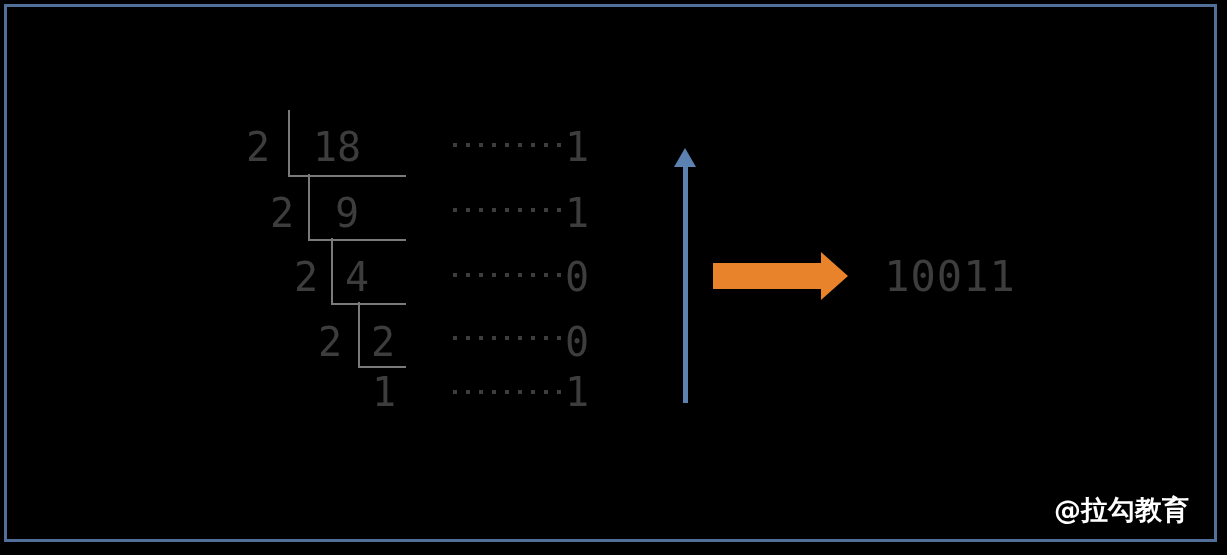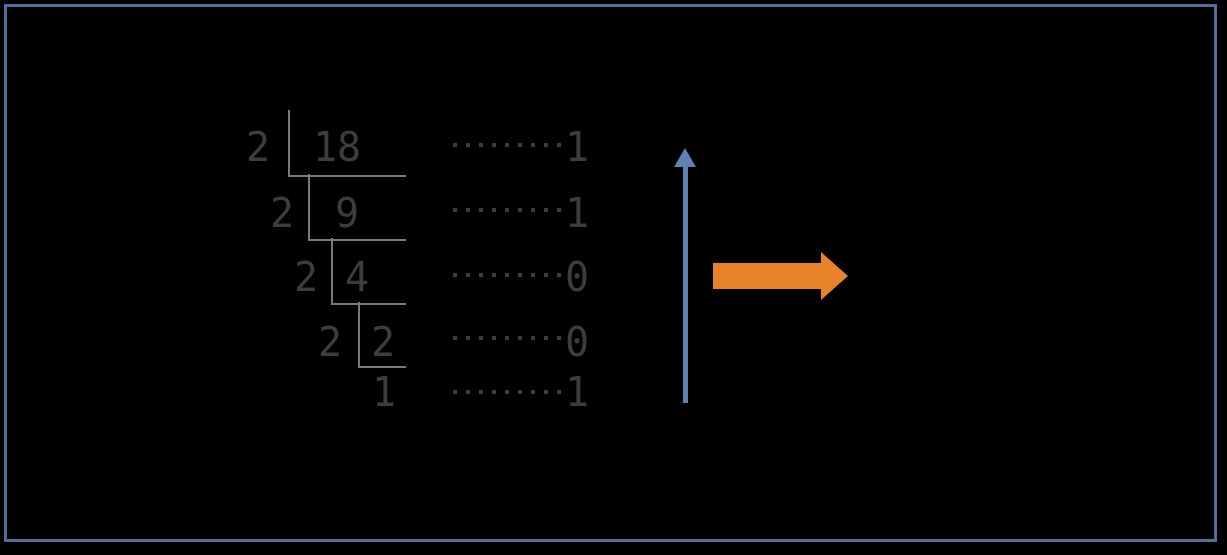--- a/index.html
+++ b/index.html
@@ -151,15 +151,17 @@
   <div>
     <div class="up-arrow-shaft"></div>
     <div class="up-arrow-head"></div>
   </div>
 
   <div>
     <div class="right-arrow-body"></div>
     <div class="right-arrow-head"></div>
   </div>
 
+  <span class="result">10011</span>
 
+  <span class="watermark">@拉勾教育</span>
 
 </div>
 
 </body></html>

